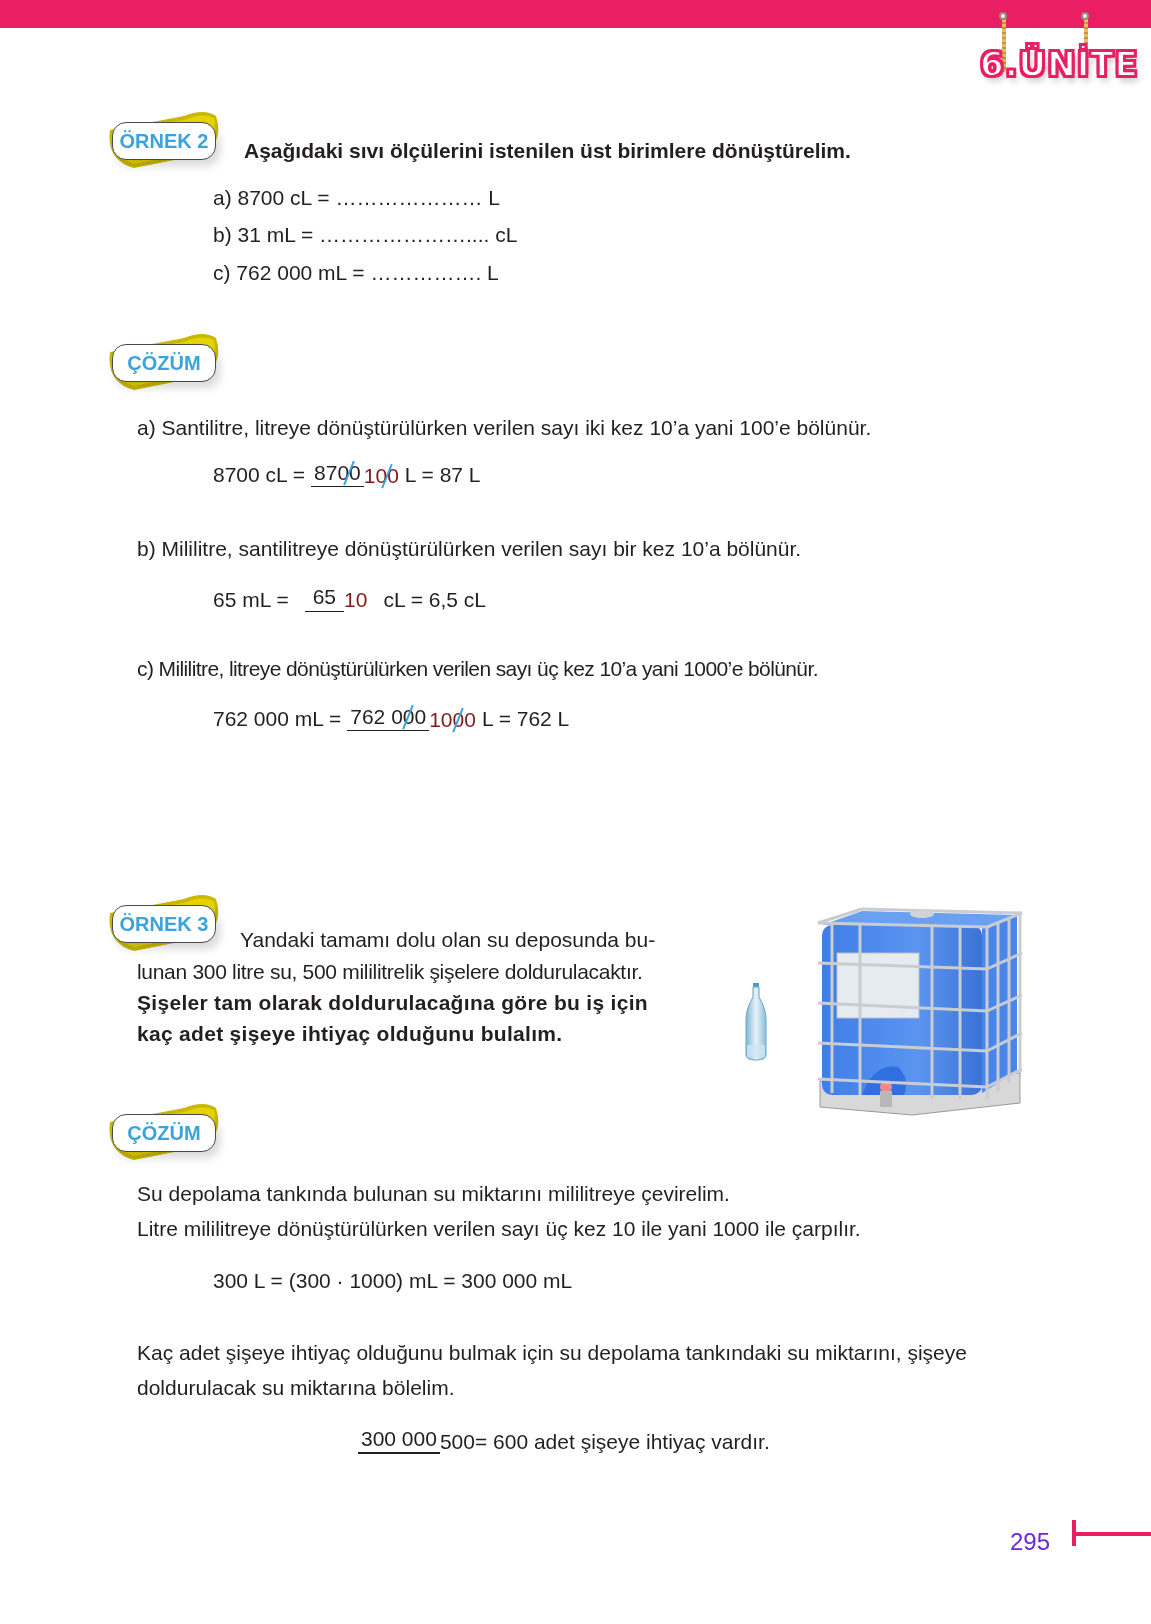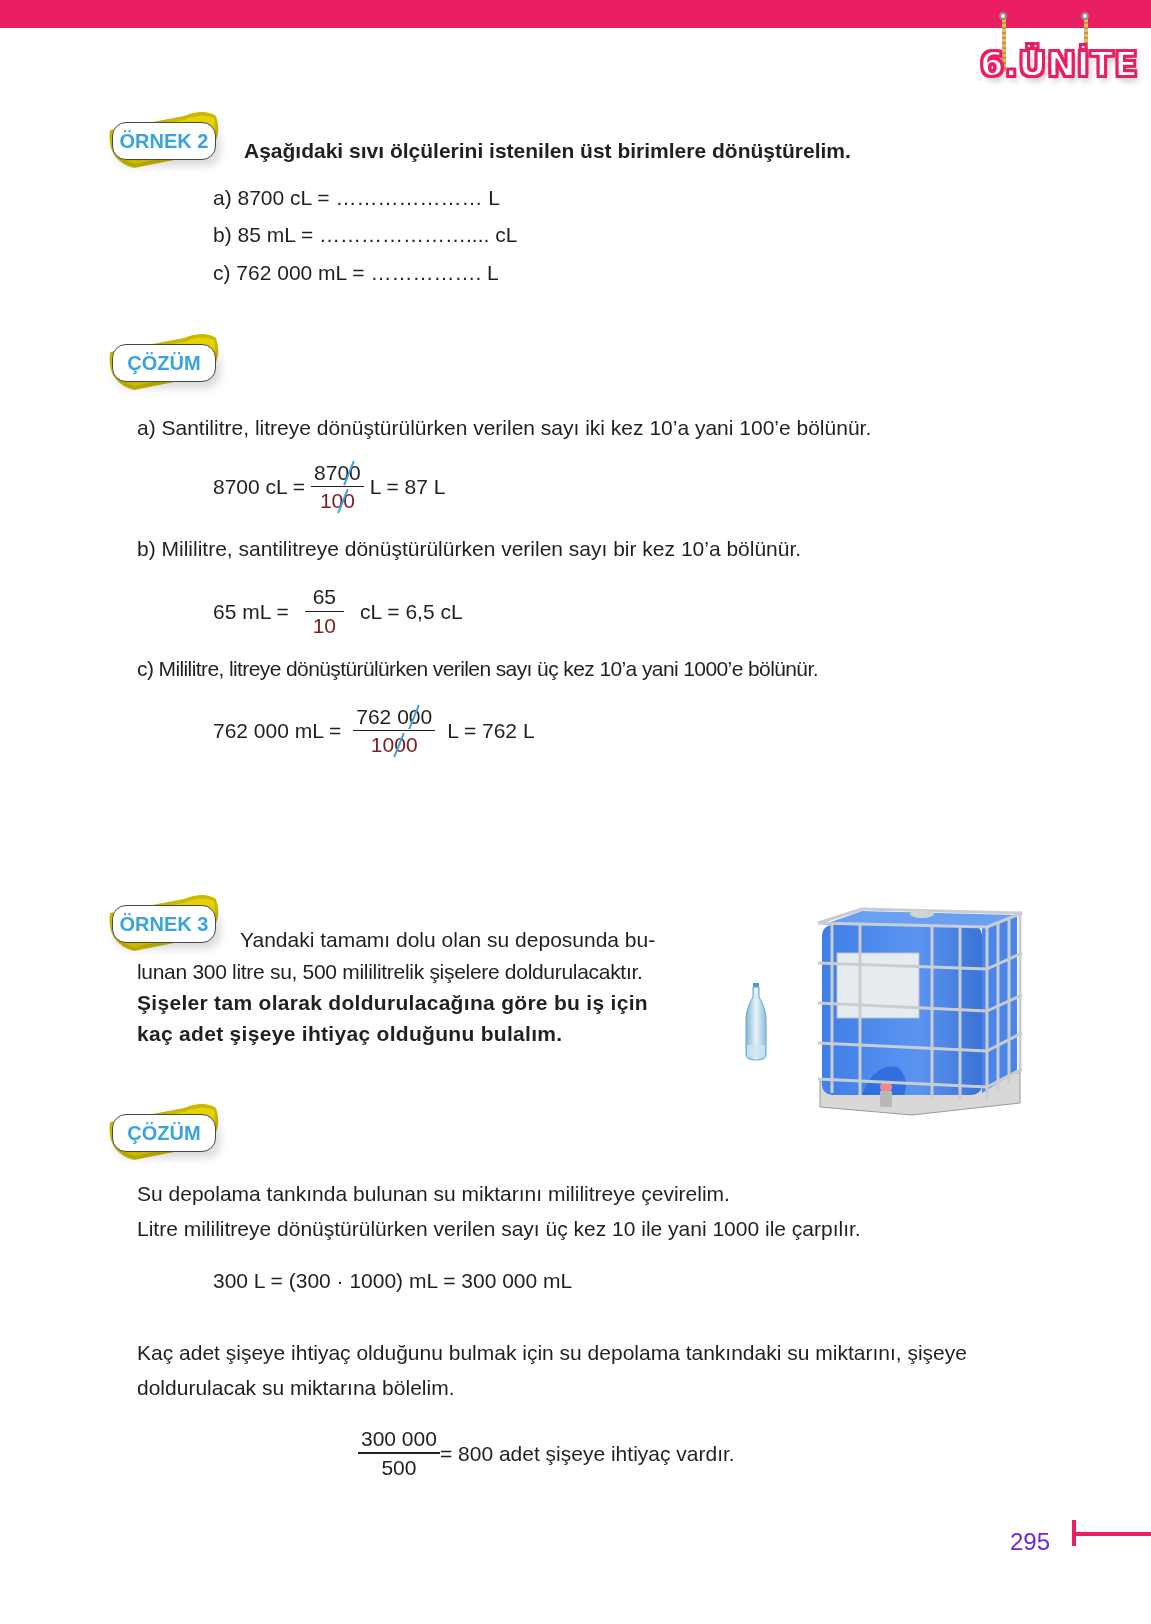--- a/index.html
+++ b/index.html
@@ -29,21 +29,21 @@
   .badge .pill { position: absolute; left: 8px; top: 12px; width: 104px; height: 38px; background: #fff;
     border: 1.5px solid #4a4a4a; border-radius: 14px; box-sizing: border-box;
     display: flex; align-items: center; justify-content: center;
     box-shadow: 4px 6px 8px rgba(0,0,0,.15); }
   .badge .pill span { color: #3aa3dd; font-weight: bold; font-size: 20px; }
 
   .txt { font-size: 21px; line-height: 1; white-space: nowrap; }
   .bold { font-weight: bold; }
   .red { color: #7f1d1d; }
 
-  .frac { display: inline-flex; flex-direction: column; align-items: center; vertical-align: middle; }
+  .frac { display: inline-flex; flex-direction: row; align-items: flex-start; vertical-align: middle; }
   .frac .n { padding: 0 3px 3px; border-bottom: 1.5px solid #231f20; line-height: 1; }
   .frac .d { padding-top: 3px; line-height: 1; }
   .slash { position: relative; display: inline-block; }
   .slash::after { content: ""; position: absolute; left: 45%; top: -2px; width: 1.5px; height: 26px;
     background: #3aa3dd; transform: rotate(22deg); }
 
   .pagenum { left: 1010px; top: 1528px; font-size: 24px; color: #6d28d9; }
   .pagebar-v { left: 1072px; top: 1520px; width: 4px; height: 26px; background: #e91e63; }
   .pagebar-h { left: 1074px; top: 1532px; width: 77px; height: 4px; background: #e91e63; }
 </style>
@@ -62,21 +62,21 @@
   <svg class="swoosh" viewBox="0 0 120 62">
     <path d="M6 20 Q2 50 30 58 L100 44 Q120 30 112 6 Q100 -2 80 6 Z" fill="#c9b800"></path>
     <path d="M8 22 Q6 46 30 54 L100 40 Q114 28 110 8 Q98 2 80 10 Z" fill="#e6d200"></path>
   </svg>
   <div class="pill">
       <span>ÖRNEK 2</span>
     </div>
 </div>
 <div class="abs txt bold" style="left:244px;top:140px">Aşağıdaki sıvı ölçülerini istenilen üst birimlere dönüştürelim.</div>
 <div class="abs txt" style="left:213px;top:187px">a) 8700 cL = ………………… L</div>
-<div class="abs txt" style="left:213px;top:224px">b) 85 mL = ………………….... cL</div>
+<div class="abs txt" style="left:213px;top:224px">b) 31 mL = ………………….... cL</div>
 <div class="abs txt" style="left:213px;top:262px">c) 762 000 mL = ……………. L</div>
 
 <div class="abs badge" style="left:104px;top:332px">
   <svg class="swoosh" viewBox="0 0 120 62">
     <path d="M6 20 Q2 50 30 58 L100 44 Q120 30 112 6 Q100 -2 80 6 Z" fill="#c9b800"></path>
     <path d="M8 22 Q6 46 30 54 L100 40 Q114 28 110 8 Q98 2 80 10 Z" fill="#e6d200"></path>
   </svg>
   <div class="pill">
       <span>ÇÖZÜM</span>
     </div>
@@ -96,21 +96,21 @@
 <div class="abs txt" style="left:213px;top:586px;display:flex;align-items:center;gap:16px">
   <span>65 mL =</span>
   <span class="frac">
     <span class="n" style="padding:0 8px 4px">65</span>
     <span class="d red">10</span>
   </span>
   <span>cL = 6,5 cL</span>
 </div>
 
 <div class="abs txt" style="left:137px;top:658px;letter-spacing:-0.6px">c) Mililitre, litreye dönüştürülürken verilen sayı üç kez 10’a yani 1000’e bölünür.</div>
-<div class="abs txt" style="left:213px;top:706px;display:flex;align-items:center;gap:12px">
+<div class="abs txt" style="left:213px;top:706px;display:flex;align-items:center;gap:6px">
   <span>762 000 mL =</span>
   <span class="frac">
     <span class="n"><span>762 </span><span class="slash">000</span></span>
     <span class="d red"><span>1</span><span class="slash">000</span></span>
   </span>
   <span>L = 762 L</span>
 </div>
 
 <div class="abs badge" style="left:104px;top:893px">
   <svg class="swoosh" viewBox="0 0 120 62">
@@ -199,18 +199,18 @@
 <div class="abs txt" style="left:137px;top:1218px">Litre mililitreye dönüştürülürken verilen sayı üç kez 10 ile yani 1000 ile çarpılır.</div>
 <div class="abs txt" style="left:213px;top:1270px">300 L = (300 · 1000) mL = 300 000 mL</div>
 <div class="abs txt" style="left:137px;top:1342px">Kaç adet şişeye ihtiyaç olduğunu bulmak için su depolama tankındaki su miktarını, şişeye</div>
 <div class="abs txt" style="left:137px;top:1377px">doldurulacak su miktarına bölelim.</div>
 
 <div class="abs txt" style="left:358px;top:1428px;display:flex;align-items:center;">
   <span class="frac">
     <span class="n" style="border-bottom-width:2px">300 000</span>
     <span class="d">500</span>
   </span>
-  <span>= 800 adet şişeye ihtiyaç vardır.</span>
+  <span>= 600 adet şişeye ihtiyaç vardır.</span>
 </div>
 
 <div class="abs pagenum">295</div>
 <div class="abs pagebar-v"></div>
 <div class="abs pagebar-h"></div>
 
 </body></html>

